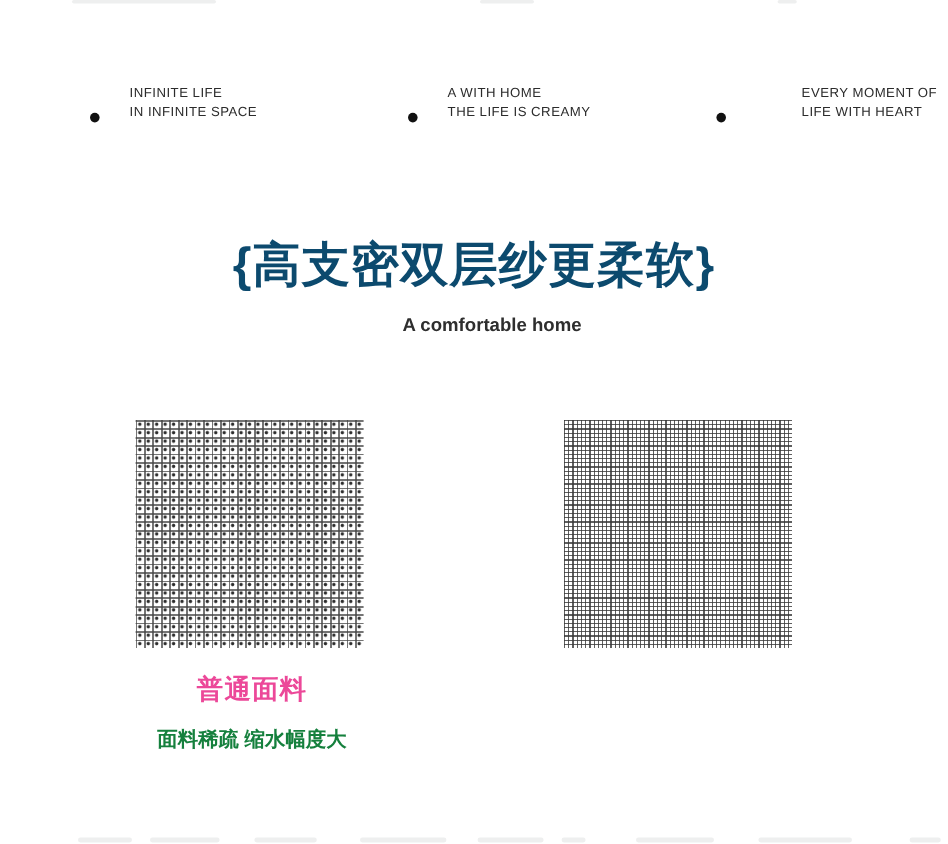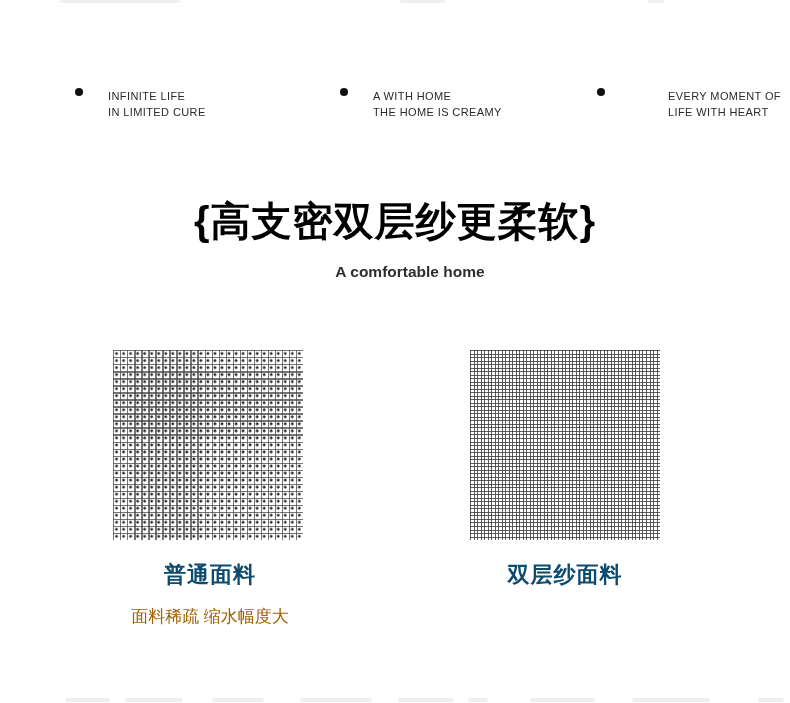--- a/index.html
+++ b/index.html
@@ -13,23 +13,23 @@
     width: 790px;
     height: 703px;
     background: #ffffff;
     overflow: hidden;
     color: #222;
   }
 
   
   .tagline {
     position: absolute;
-    top: 88px;
+    top: 70px;
     display: flex;
-    align-items: flex-start;
+    align-items: flex-end;
   }
   .tagline .dot {
     width: 8px;
     height: 8px;
     border-radius: 50%;
     background: #111;
     flex: 0 0 auto;
     margin-right: 25px;
   }
   .tagline .lines {
@@ -48,21 +48,21 @@
   .hero-title {
     position: absolute;
     top: 197px;
     left: 0;
     width: 100%;
     text-align: center;
     font-size: 40px;
     line-height: 48px;
     font-weight: 800;
     letter-spacing: 1px;
-    color: #000000;
+    color: #0c4a6e;
     white-space: nowrap;
   }
   .hero-subtitle {
     position: absolute;
     top: 262px;
     left: 0;
     width: 772px; 
     text-align: center;
     font-size: 15.5px;
     line-height: 19px;
@@ -98,29 +98,29 @@
   .fabric-col {
     position: absolute;
     top: 560px;
     text-align: center;
   }
   .fabric-col-left  { left: 90px;  width: 240px; }
   .fabric-col-right { left: 440px; width: 250px; }
   .fabric-name {
     font-size: 22px;
     font-weight: 700;
-    color: #0c4a6e;
+    color: #ec4899;
     letter-spacing: 1px;
     margin-bottom: 15px;
   }
   .fabric-desc {
     font-size: 17px;
     line-height: 24px;
-    font-weight: 400;
-    color: #a16207;
+    font-weight: 700;
+    color: #15803d;
     white-space: nowrap;
   }
 
   
   .artifact {
     position: absolute;
     background: #eeefef;
     height: 3px;
     border-radius: 2px;
   }
@@ -129,29 +129,29 @@
 </style>
 </head>
 <body>
 
 <div class="page">
 
   <div class="tagline tagline-1">
     <span class="dot"></span>
     <div class="lines">
       <div>INFINITE LIFE</div>
-      <div>IN LIMITED CURE</div>
+      <div>IN INFINITE SPACE</div>
     </div>
   </div>
 
   <div class="tagline tagline-2">
     <span class="dot"></span>
     <div class="lines">
       <div>A WITH HOME</div>
-      <div>THE HOME IS CREAMY</div>
+      <div>THE LIFE IS CREAMY</div>
     </div>
   </div>
 
   <div class="tagline tagline-3">
     <span class="dot"></span>
     <div class="lines">
       <div>EVERY MOMENT OF</div>
       <div>LIFE WITH HEART</div>
     </div>
   </div>
@@ -163,21 +163,20 @@
 
   <div class="swatch swatch-sparse"></div>
   <div class="swatch swatch-dense"></div>
 
   <div class="fabric-col fabric-col-left">
     <div class="fabric-name">普通面料</div>
     <div class="fabric-desc">面料稀疏 缩水幅度大</div>
   </div>
 
   <div class="fabric-col fabric-col-right">
-    <div class="fabric-name">双层纱面料</div>
   </div>
 
   <div class="artifact top" style="left:60px; width:120px;"></div>
   <div class="artifact top" style="left:400px; width:45px;"></div>
   <div class="artifact top" style="left:648px; width:16px;"></div>
   <div class="artifact bottom" style="left:65px; width:45px;"></div>
   <div class="artifact bottom" style="left:125px; width:58px;"></div>
   <div class="artifact bottom" style="left:212px; width:52px;"></div>
   <div class="artifact bottom" style="left:300px; width:72px;"></div>
   <div class="artifact bottom" style="left:398px; width:55px;"></div>

